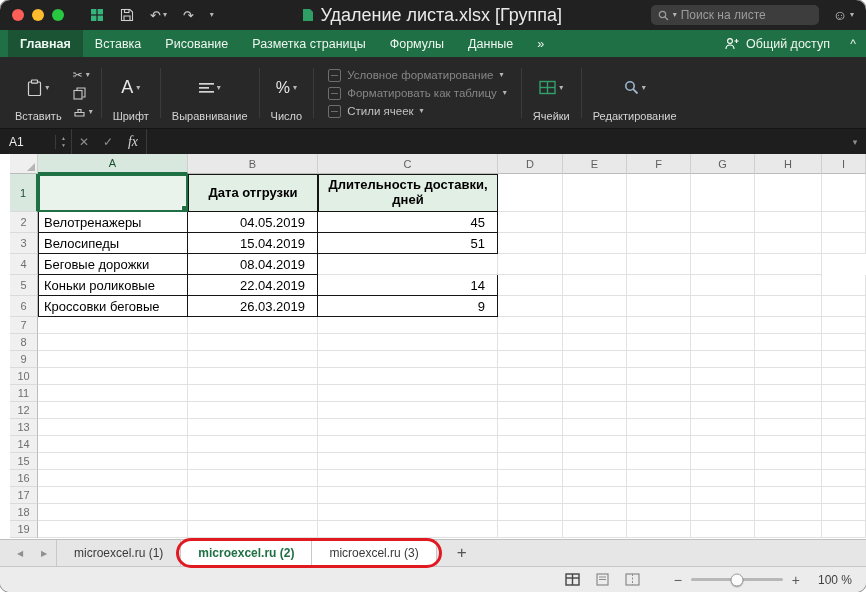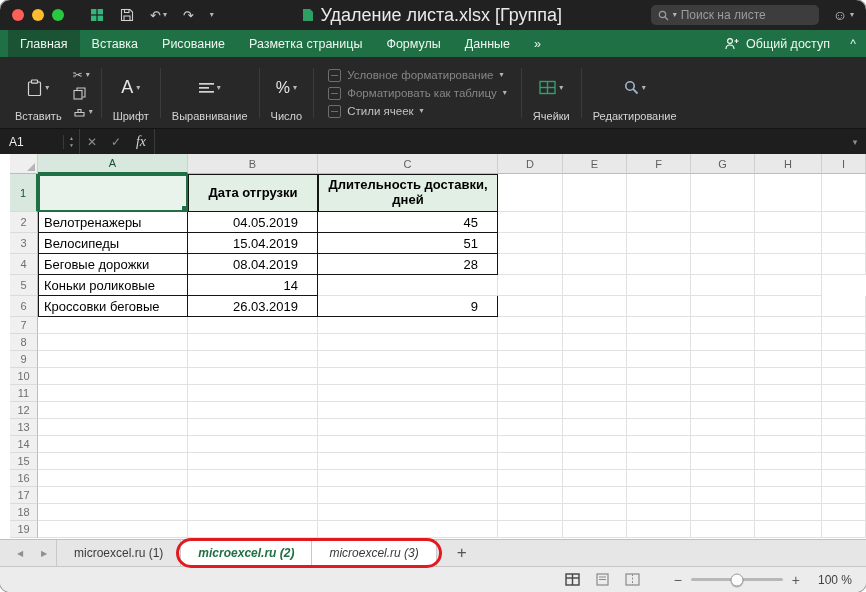--- a/index.html
+++ b/index.html
@@ -14,42 +14,42 @@
   .qat { display:flex; align-items:center; gap:16px; }
   .qat .ic { display:flex; align-items:center; gap:2px; font-size:13px; color:#cfcfcf; }
   .dd { font-size:8px; color:#b5b5b5; line-height:1; }
   .title-center { flex:1; display:flex; align-items:center; justify-content:center; gap:6px; font-size:18px; color:#eaeaea; white-space:nowrap; overflow:hidden; }
   .searchbox { width:168px; height:20px; background:#3d3d3d; border-radius:5px; display:flex; align-items:center; gap:4px; padding:0 7px; font-size:12px; color:#9c9c9c; margin-right:14px; }
   .smiley { display:flex; align-items:center; gap:3px; font-size:14px; color:#d8d8d8; }
 
   
   .tabbar { flex:0 0 27px; background:#1f7044; display:flex; align-items:stretch; color:#eef6f1; font-size:12.5px; padding-left:8px; }
   .rtab { padding:0 12px; display:flex; align-items:center; white-space:nowrap; }
-  .rtab.active { background:#19543347; background:#1a5434; font-weight:normal; }
+  .rtab.active { background:#19543347; background:#1a5434; font-weight:bold; }
   .share { margin-left:auto; display:flex; align-items:center; gap:7px; padding:0 10px; white-space:nowrap; }
   .collapse { width:26px; display:flex; align-items:center; justify-content:center; font-size:12px; color:#e9f3ed; }
 
   
   .ribbon { flex:0 0 71px; background:#282828; display:flex; align-items:stretch; padding:3px 6px 2px 8px; color:#d9d9d9; overflow:hidden; }
   .rbtn { display:flex; flex-direction:column; align-items:center; justify-content:space-between; padding:5px 7px 4px; }
   .rbtn-ic { flex:1; display:flex; align-items:center; gap:3px; }
   .rbtn-lbl { font-size:11px; color:#d4d4d4; white-space:nowrap; }
   .big-glyph { font-size:18px; color:#e6e6e6; }
   .vsep { width:1px; background:#3b3b3b; margin:8px 4px; flex:0 0 1px; }
   .clipcol { display:flex; flex-direction:column; justify-content:center; gap:5px; padding:2px 4px; }
   .cliprow { display:flex; align-items:center; gap:3px; font-size:12px; color:#c9c9c9; }
   .stylecol { display:flex; flex-direction:column; justify-content:center; gap:5px; padding:0 10px; }
   .stylerow { display:flex; align-items:center; gap:6px; font-size:11.5px; color:#868686; white-space:nowrap; }
   .stylerow.bright { color:#c2c2c2; }
   .mini-ic { width:13px; height:13px; border:1px solid #6d6d6d; border-radius:2px; position:relative; flex:0 0 13px; }
   .mini-ic::after { content:""; position:absolute; left:2px; right:2px; top:5px; border-top:1px solid #6d6d6d; }
 
   
   .formulabar { flex:0 0 26px; background:#1e1e1e; display:flex; align-items:stretch; border-top:1px solid #141414; color:#ccc; }
-  .namebox { width:80px; display:flex; align-items:center; padding-left:9px; font-size:12px; color:#ededed; border-right:1px solid #3a3a3a; }
+  .namebox { width:72px; display:flex; align-items:center; padding-left:9px; font-size:12px; color:#ededed; border-right:1px solid #3a3a3a; }
   .stepper { margin-left:auto; display:flex; flex-direction:column; align-items:center; justify-content:center; font-size:5px; color:#9a9a9a; padding:0 5px; border-left:1px solid #3a3a3a; line-height:1.4; }
   .fbtn { width:24px; display:flex; align-items:center; justify-content:center; font-size:12px; color:#8f8f8f; }
   .fx { font-family:"Liberation Serif", serif; font-style:italic; font-size:14px; color:#d2d2d2; width:26px; display:flex; align-items:center; justify-content:center; }
   .finput { flex:1; border-left:1px solid #3a3a3a; }
   .fdrop { width:22px; display:flex; align-items:center; justify-content:center; color:#8f8f8f; font-size:9px; }
 
   
   .gridwrap { flex:1 1 auto; background:#fff; padding-left:10px; overflow:hidden; }
   .grid-head, .grid-row { display:grid; grid-template-columns:28px 150px 130px 180px 65px 64px 64px 64px 67px minmax(30px,1fr); }
   .grid-head { height:20px; }
@@ -59,28 +59,28 @@
   .corner::after { content:""; position:absolute; right:2px; bottom:2px; border-bottom:8px solid #b5b5b5; border-left:8px solid transparent; }
   .r1 { height:38px; } .rdata { height:21px; } .rsm { height:17px; }
   .row-h { background:#f0f0f0; border-right:1px solid #bcbcbc; border-bottom:1px solid #dadada; font-size:11px; color:#6e6e6e; display:flex; align-items:center; justify-content:center; }
   .row-h.selhdr { background:#d8e8de; border-right:2px solid #1f7044; color:#17502f; }
   .cell { border-right:1px solid #e1e1e1; border-bottom:1px solid #e1e1e1; font-size:13px; color:#000; display:flex; align-items:center; overflow:hidden; }
   .sel-cell { background:#eaf2ec; border:2px solid #1f7044; position:relative; }
   .sel-cell::after { content:""; position:absolute; right:-2px; bottom:-2px; width:5px; height:5px; background:#1f7044; border:1px solid #fff; }
   .th-cell { background:#e2efe4; border:1px solid #151515; font-weight:bold; justify-content:center; text-align:center; line-height:1.12; padding:0 3px; }
   .tb { border-right:1px solid #151515; border-bottom:1px solid #151515; }
   .tb.al { border-left:1px solid #151515; padding-left:5px; }
-  .tb.ar { justify-content:flex-end; padding-right:19px;text-align:center; }
+  .tb.ar { justify-content:flex-end; padding-right:12px;text-align:center; }
 
   
   .sheetbar { flex:0 0 27px; background:#e6e6e6; border-top:1px solid #bfbfbf; display:flex; align-items:stretch; padding-left:8px; position:relative; z-index:6; }
   .nav { width:24px; display:flex; align-items:center; justify-content:center; color:#909090; font-size:8px; }
   .stab { padding:0 17px; display:flex; align-items:center; font-size:12px; color:#3a3a3a; border-right:1px solid #c9c9c9; white-space:nowrap; }
   .stab.plain { border-left:1px solid #c9c9c9; }
-  .stab-group { display:flex; position:relative; background:#4c1d95;font-style:italic; }
+  .stab-group { display:flex; position:relative; background:#4c1d95; }
   .stab-group .stab { background:#fff; }
   .stab.active { color:#1f7044; font-weight:bold; }
   .red-oval { position:absolute; left:-5px; right:-5px; top:-2px; bottom:-2px; border:3px solid #e11a22; border-radius:16px; pointer-events:none; z-index:7; }
   .addsheet { width:30px; display:flex; align-items:center; justify-content:center; font-size:17px; color:#555; margin-left:10px; }
 
   
   .statusbar { flex:0 0 26px; background:#ececec; border-top:1px solid #c6c6c6; display:flex; align-items:center; justify-content:flex-end; padding:0 14px; }
   .viewicons { display:flex; align-items:center; gap:15px; margin-right:34px; }
   .zoomwrap { display:flex; align-items:center; gap:9px; }
   .zbtn { color:#5a5a5a; font-size:14px; line-height:1; }
@@ -329,31 +329,31 @@
           <div class="cell"></div>
           <div class="cell"></div>
           <div class="cell"></div>
           <div class="cell"></div>
           <div class="cell"></div>
         </div>
         <div class="grid-row rdata">
           <div class="row-h">4</div>
           <div class="cell tb al">Беговые дорожки</div>
           <div class="cell tb ar">08.04.2019</div>
-          <div class="cell tb ar">28</div>
           <div class="cell"></div>
           <div class="cell"></div>
           <div class="cell"></div>
           <div class="cell"></div>
           <div class="cell"></div>
           <div class="cell"></div>
         </div>
         <div class="grid-row rdata">
           <div class="row-h">5</div>
           <div class="cell tb al">Коньки роликовые</div>
+          <div class="cell tb ar">22.04.2019</div>
           <div class="cell tb ar">14</div>
           <div class="cell"></div>
           <div class="cell"></div>
           <div class="cell"></div>
           <div class="cell"></div>
           <div class="cell"></div>
           <div class="cell"></div>
         </div>
         <div class="grid-row rdata">
           <div class="row-h">6</div>

